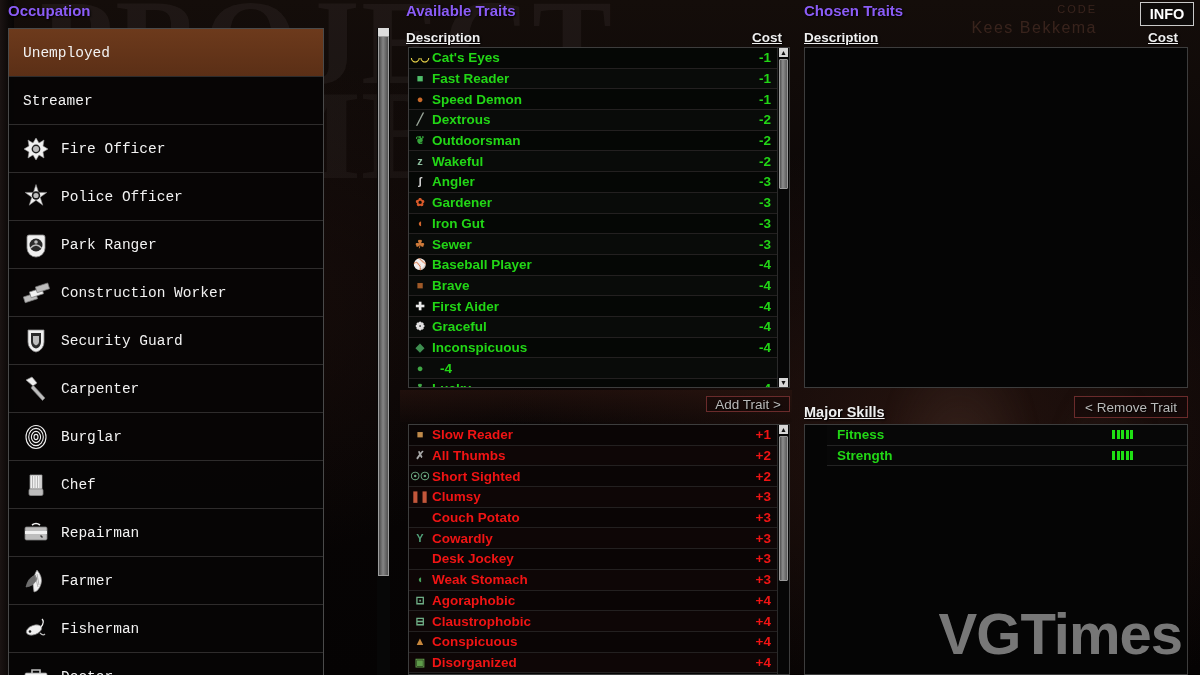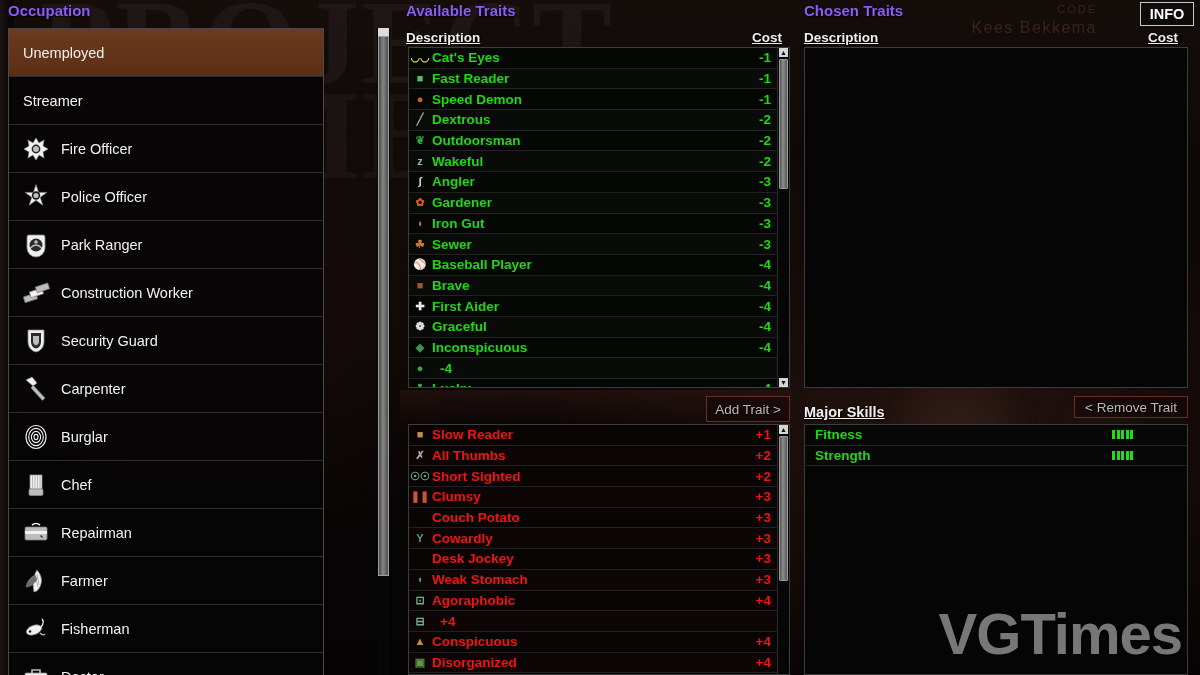--- a/index.html
+++ b/index.html
@@ -109,20 +109,21 @@
     overflow: hidden;
   }
 
   
   #occ-title { left: 8px; top: 2px; }
   #occ-list {
     left: 8px; top: 28px; width: 316px; height: 647px;
     border: 1px solid #4a4a4a;
     border-bottom: none;
     background: rgba(6,5,5,0.92);
+    font-family: Liberation Mono, monospace;
   }
   .occ-row {
     position: relative;
     height: 48px;
     display: flex;
     align-items: center;
     padding-left: 12px;
     border-bottom: 1px solid #2e2c2c;
     color: #f2f2f2;
     font-size: 14.5px;
@@ -148,21 +149,21 @@
 
   #pos-list { left: 408px; top: 47px; width: 382px; height: 341px; }
   #neg-list { left: 408px; top: 424px; width: 382px; height: 251px; }
 
   #chosen-title { left: 804px; top: 2px; }
   #chosen-desc-head { left: 804px; top: 30px; }
   #chosen-cost-head { left: 1148px; top: 30px; }
   #chosen-list { left: 804px; top: 47px; width: 384px; height: 341px; }
 
   #skills-title { left: 804px; top: 404px; }
-  #skills-list { left: 804px; top: 424px; width: 384px; height: 251px; }
+  #skills-list { left: 804px; top: 424px; width: 384px; height: 251px; padding-left: 22px; }
 
   .trait-scroll {
     position: absolute;
     inset: 0;
     padding-right: 12px;
     overflow: hidden;
   }
   .trait-row {
     position: relative;
     height: 20.7px;
@@ -256,21 +257,21 @@
   
   .gbtn {
     position: absolute;
     display: flex; align-items: center; justify-content: center;
     color: #b9b9b9;
     font-size: 13.5px;
     background: rgba(20,8,8,0.55);
     border: 1px solid #6a2b2b;
     text-shadow: 1px 1px 1px #000;
   }
-  #btn-add-trait { left: 706px; top: 396px; width: 84px; height: 26px; }
+  #btn-add-trait { left: 706px; top: 396px; width: 84px; height: 16px; }
   #btn-remove-trait { left: 1074px; top: 396px; width: 114px; height: 22px; }
 
   #btn-info {
     position: absolute;
     right: 6px; top: 2px;
     width: 54px; height: 24px;
     display: flex; align-items: center; justify-content: center;
     color: #ffffff;
     font-size: 14.5px;
     font-weight: bold;
@@ -596,20 +597,21 @@
           <span class="t-name">Weak Stomach</span>
           <span class="t-cost">+3</span>
         </div>
         <div class="trait-row neg">
           <span class="t-ico" style="color: rgb(111, 174, 134);">⊡</span>
           <span class="t-name">Agoraphobic</span>
           <span class="t-cost">+4</span>
         </div>
         <div class="trait-row neg">
           <span class="t-ico" style="color: rgb(111, 174, 134);">⊟</span>
+          <span class="t-name">Claustrophobic</span>
           <span class="t-cost">+4</span>
         </div>
         <div class="trait-row neg">
           <span class="t-ico" style="color: rgb(200, 135, 60);">▲</span>
           <span class="t-name">Conspicuous</span>
           <span class="t-cost">+4</span>
         </div>
         <div class="trait-row neg">
           <span class="t-ico" style="color: rgb(95, 155, 74);">▣</span>
           <span class="t-name">Disorganized</span>

